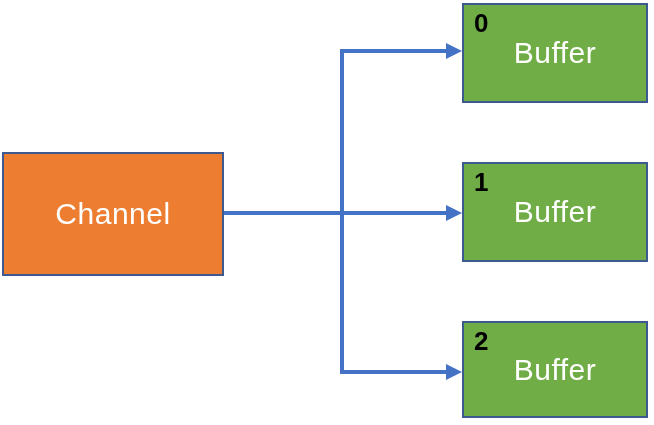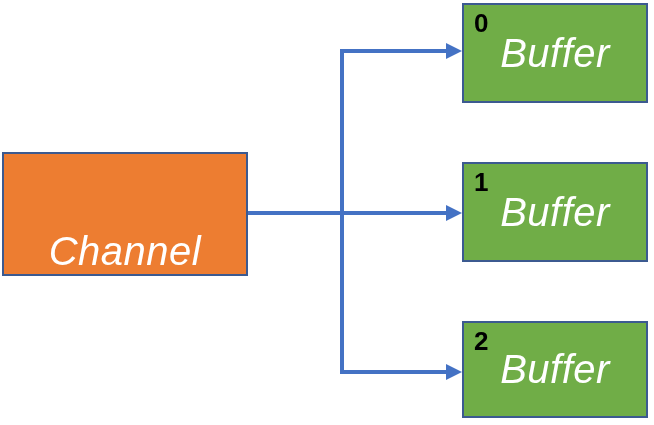--- a/index.html
+++ b/index.html
@@ -36,30 +36,29 @@
     stroke-linejoin: miter;
   }
   .arrow-head { fill: var(--arrow); }
   .box {
     position: absolute;
     border: 2px solid var(--box-border);
     display: flex;
     align-items: center;
     justify-content: center;
   }
-  .channel { left: 2px; top: 152px; width: 246px; height: 124px; background: var(--channel-fill); align-items: flex-end; }
+  .channel { left: 2px; top: 152px; width: 222px; height: 124px; background: var(--channel-fill); }
   .buffer  { left: 462px; width: 186px; background: var(--buffer-fill); }
   .buffer-0 { top: 3px;   height: 100px; }
   .buffer-1 { top: 162px; height: 100px; }
   .buffer-2 { top: 321px; height: 97px; }
   .box-label {
     color: var(--box-label-text);
-    font-size: 40px;
+    font-size: 30px;
     letter-spacing: 0.5px;
-    font-style: italic;
   }
   .index {
     position: absolute;
     left: 10px;
     top: 4px;
     color: var(--index-text);
     font-size: 26px;
     font-weight: bold;
     line-height: 1.1;
   }

